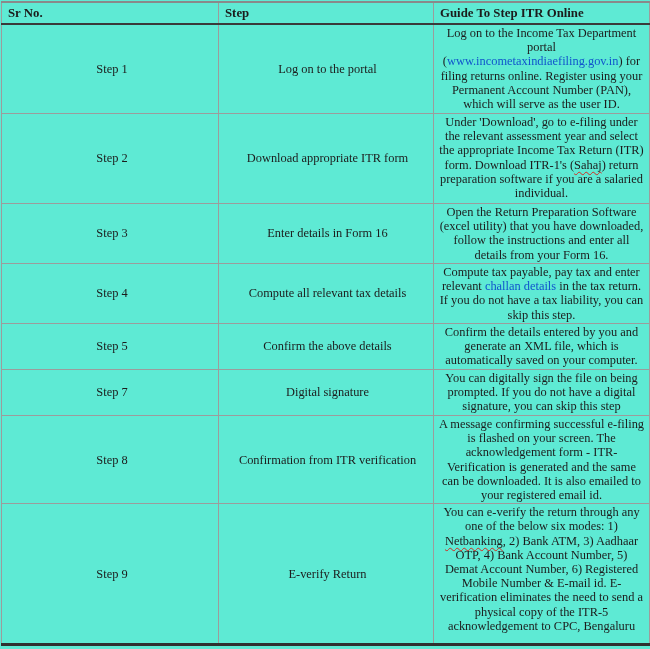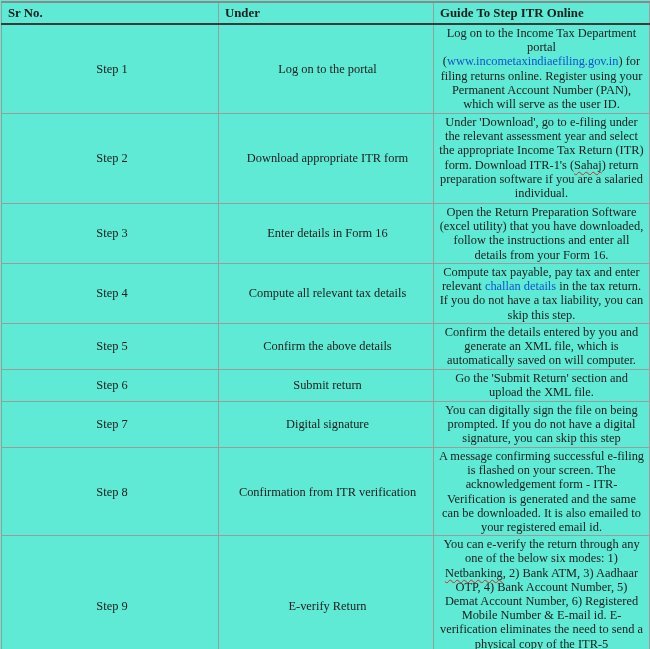--- a/index.html
+++ b/index.html
@@ -85,21 +85,21 @@
 <div class="page">
   <table class="itr">
     <colgroup>
       <col class="c1">
         <col class="c2">
         <col class="c3">
     </colgroup>
     <thead>
       <tr>
         <th>Sr No.</th>
-        <th>Under</th>
+        <th>Step</th>
         <th>Guide To Step ITR Online</th>
       </tr>
     </thead>
     <tbody id="table-body">
         <tr class="r1">
           <td class="sr">Step 1</td>
           <td class="step">Log on to the portal</td>
           <td class="guide"><span>Log on to the Income Tax Department portal (</span><a class="link" style="color: rgb(17, 85, 204);">www.incometaxindiaefiling.gov.in</a><span>) for filing returns online. Register using your Permanent Account Number (PAN), which will serve as the user ID.</span></td>
         </tr>
         <tr class="r2">
@@ -113,26 +113,21 @@
           <td class="guide"><span>Open the Return Preparation Software (excel utility) that you have downloaded, follow the instructions and enter all details from your Form 16.</span></td>
         </tr>
         <tr class="r4">
           <td class="sr">Step 4</td>
           <td class="step">Compute all relevant tax details</td>
           <td class="guide"><span>Compute tax payable, pay tax and enter relevant </span><a class="link" style="color: rgb(17, 85, 204);">challan details</a><span> in the tax return. If you do not have a tax liability, you can skip this step.</span></td>
         </tr>
         <tr class="r5">
           <td class="sr">Step 5</td>
           <td class="step">Confirm the above details</td>
-          <td class="guide"><span>Confirm the details entered by you and generate an XML file, which is automatically saved on will computer.</span></td>
-        </tr>
-        <tr class="r6">
-          <td class="sr">Step 6</td>
-          <td class="step">Submit return</td>
-          <td class="guide"><span>Go the 'Submit Return' section and upload the XML file.</span></td>
+          <td class="guide"><span>Confirm the details entered by you and generate an XML file, which is automatically saved on your computer.</span></td>
         </tr>
         <tr class="r7">
           <td class="sr">Step 7</td>
           <td class="step">Digital signature</td>
           <td class="guide"><span>You can digitally sign the file on being prompted. If you do not have a digital signature, you can skip this step</span></td>
         </tr>
         <tr class="r8">
           <td class="sr">Step 8</td>
           <td class="step">Confirmation from ITR verification</td>
           <td class="guide"><span>A message confirming successful e-filing is flashed on your screen. The acknowledgement form - ITR-Verification is generated and the same can be downloaded. It is also emailed to your registered email id.</span></td>

